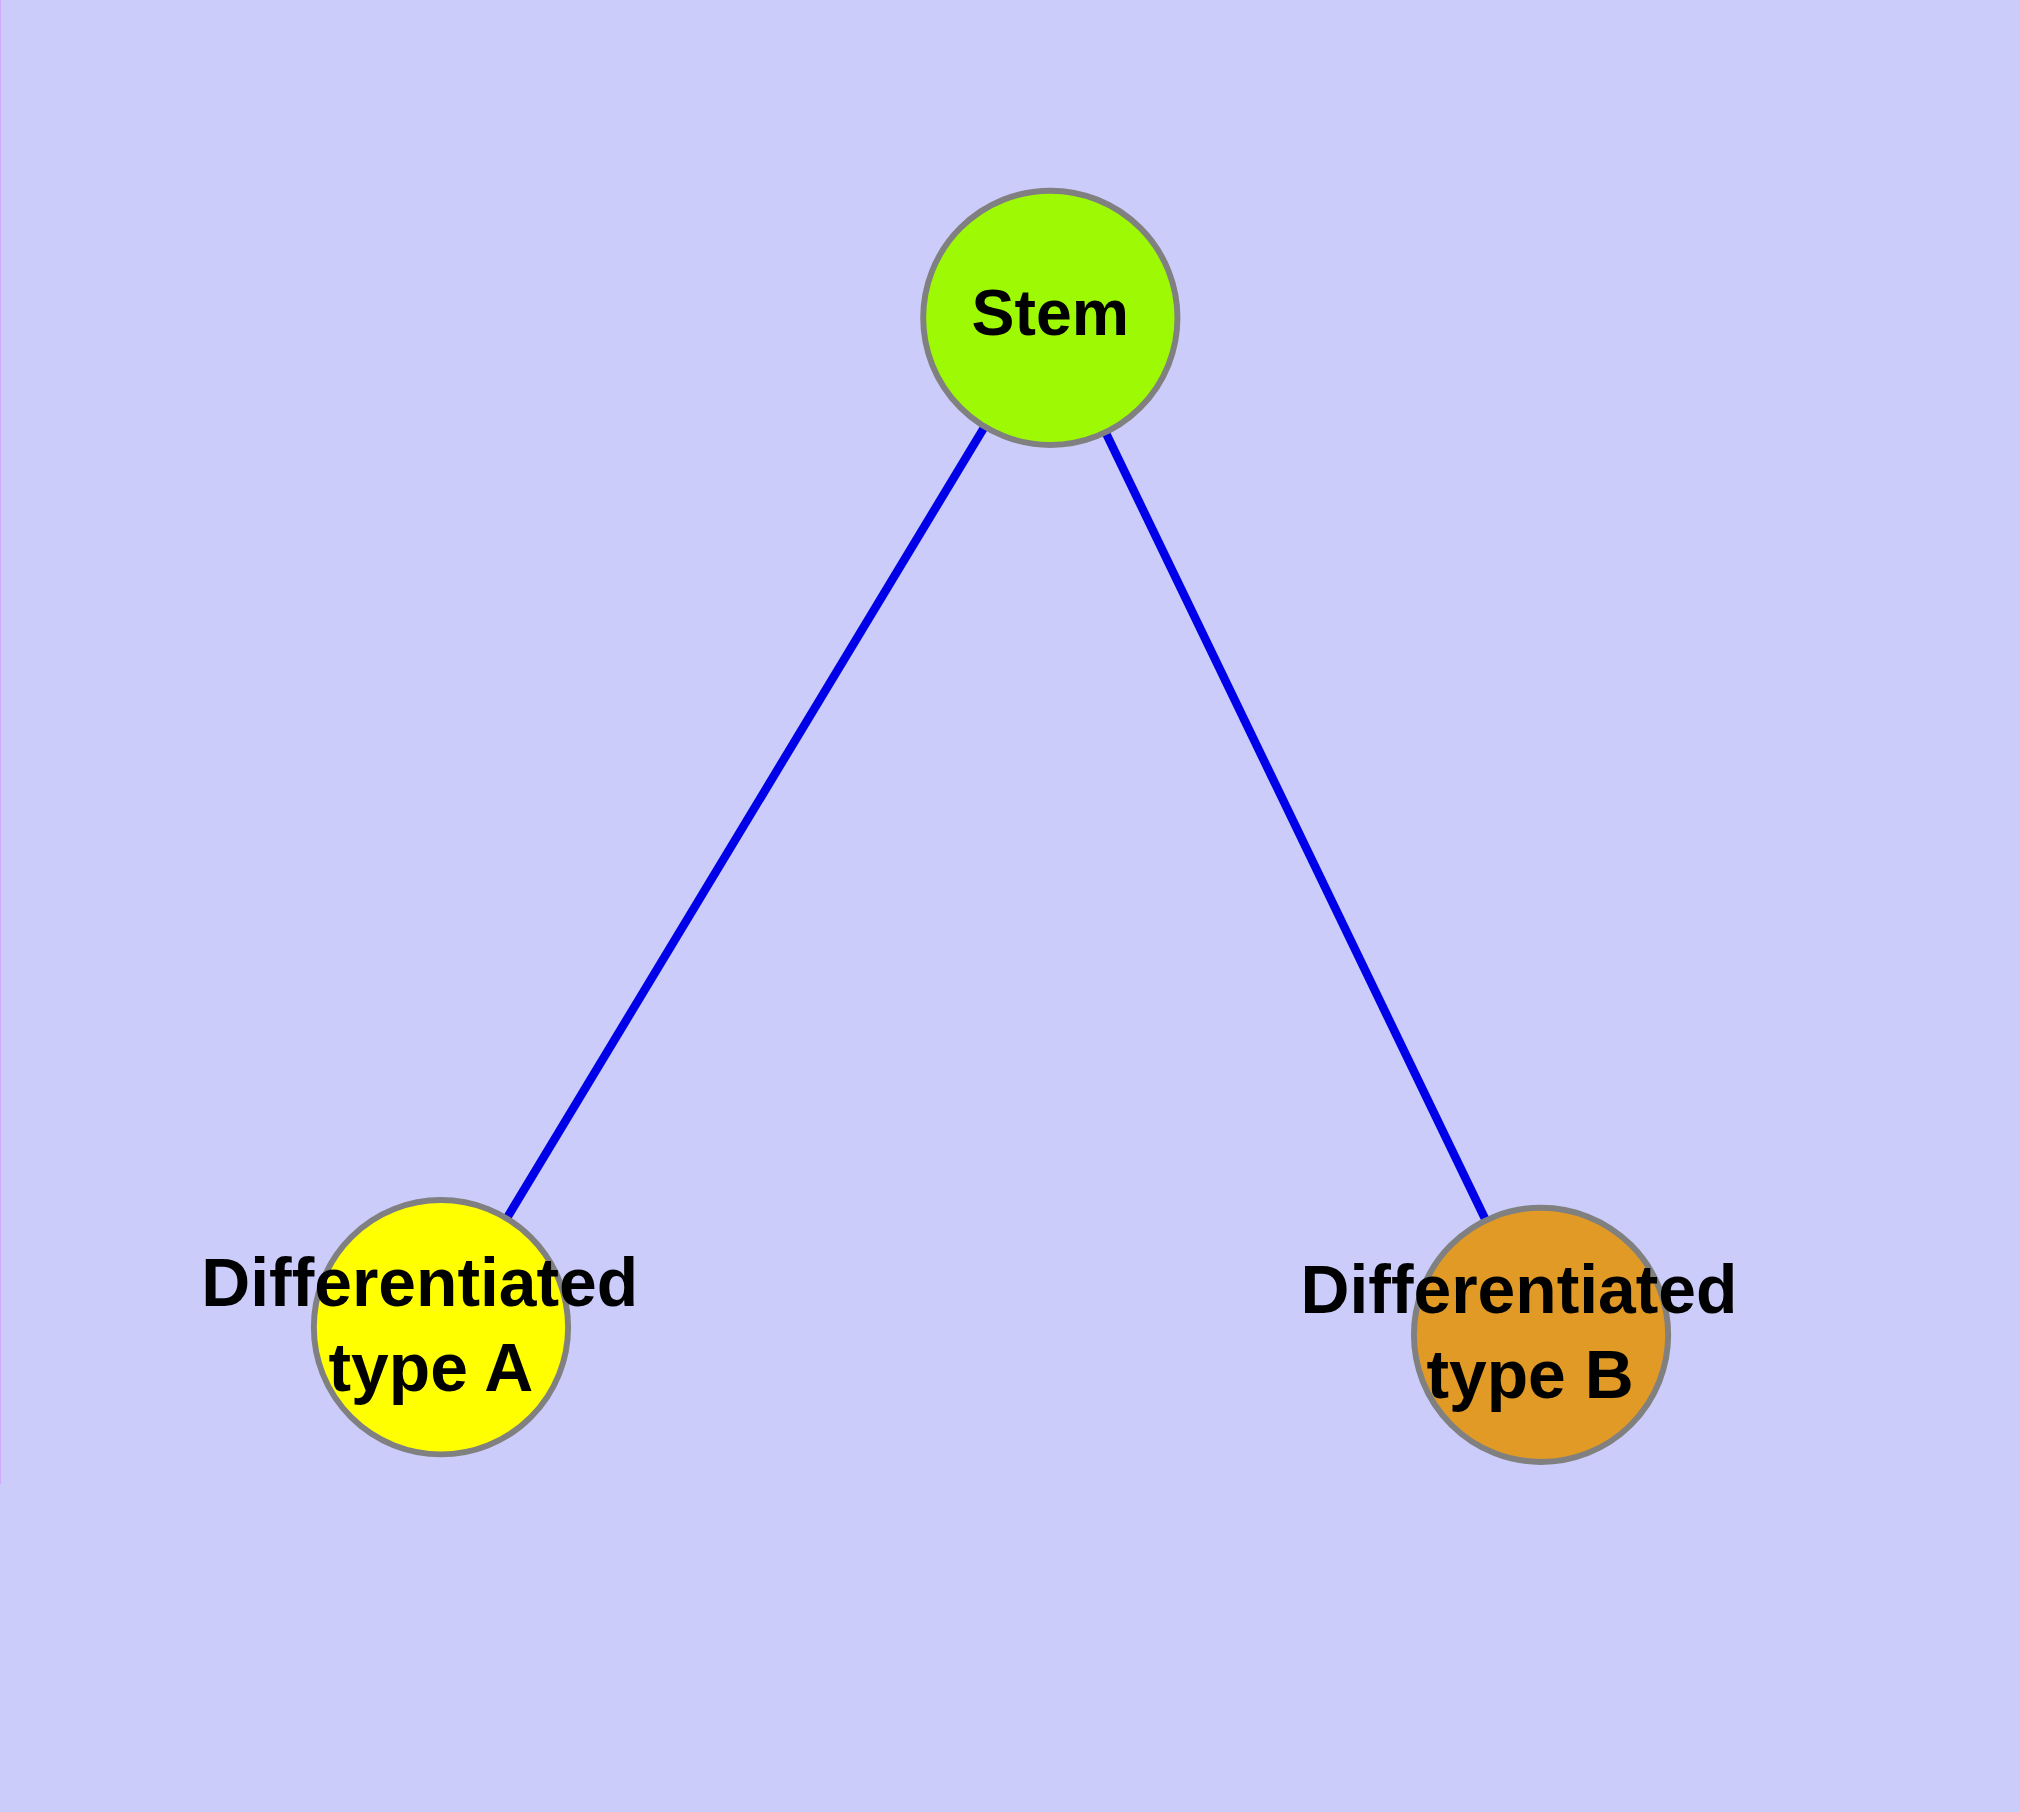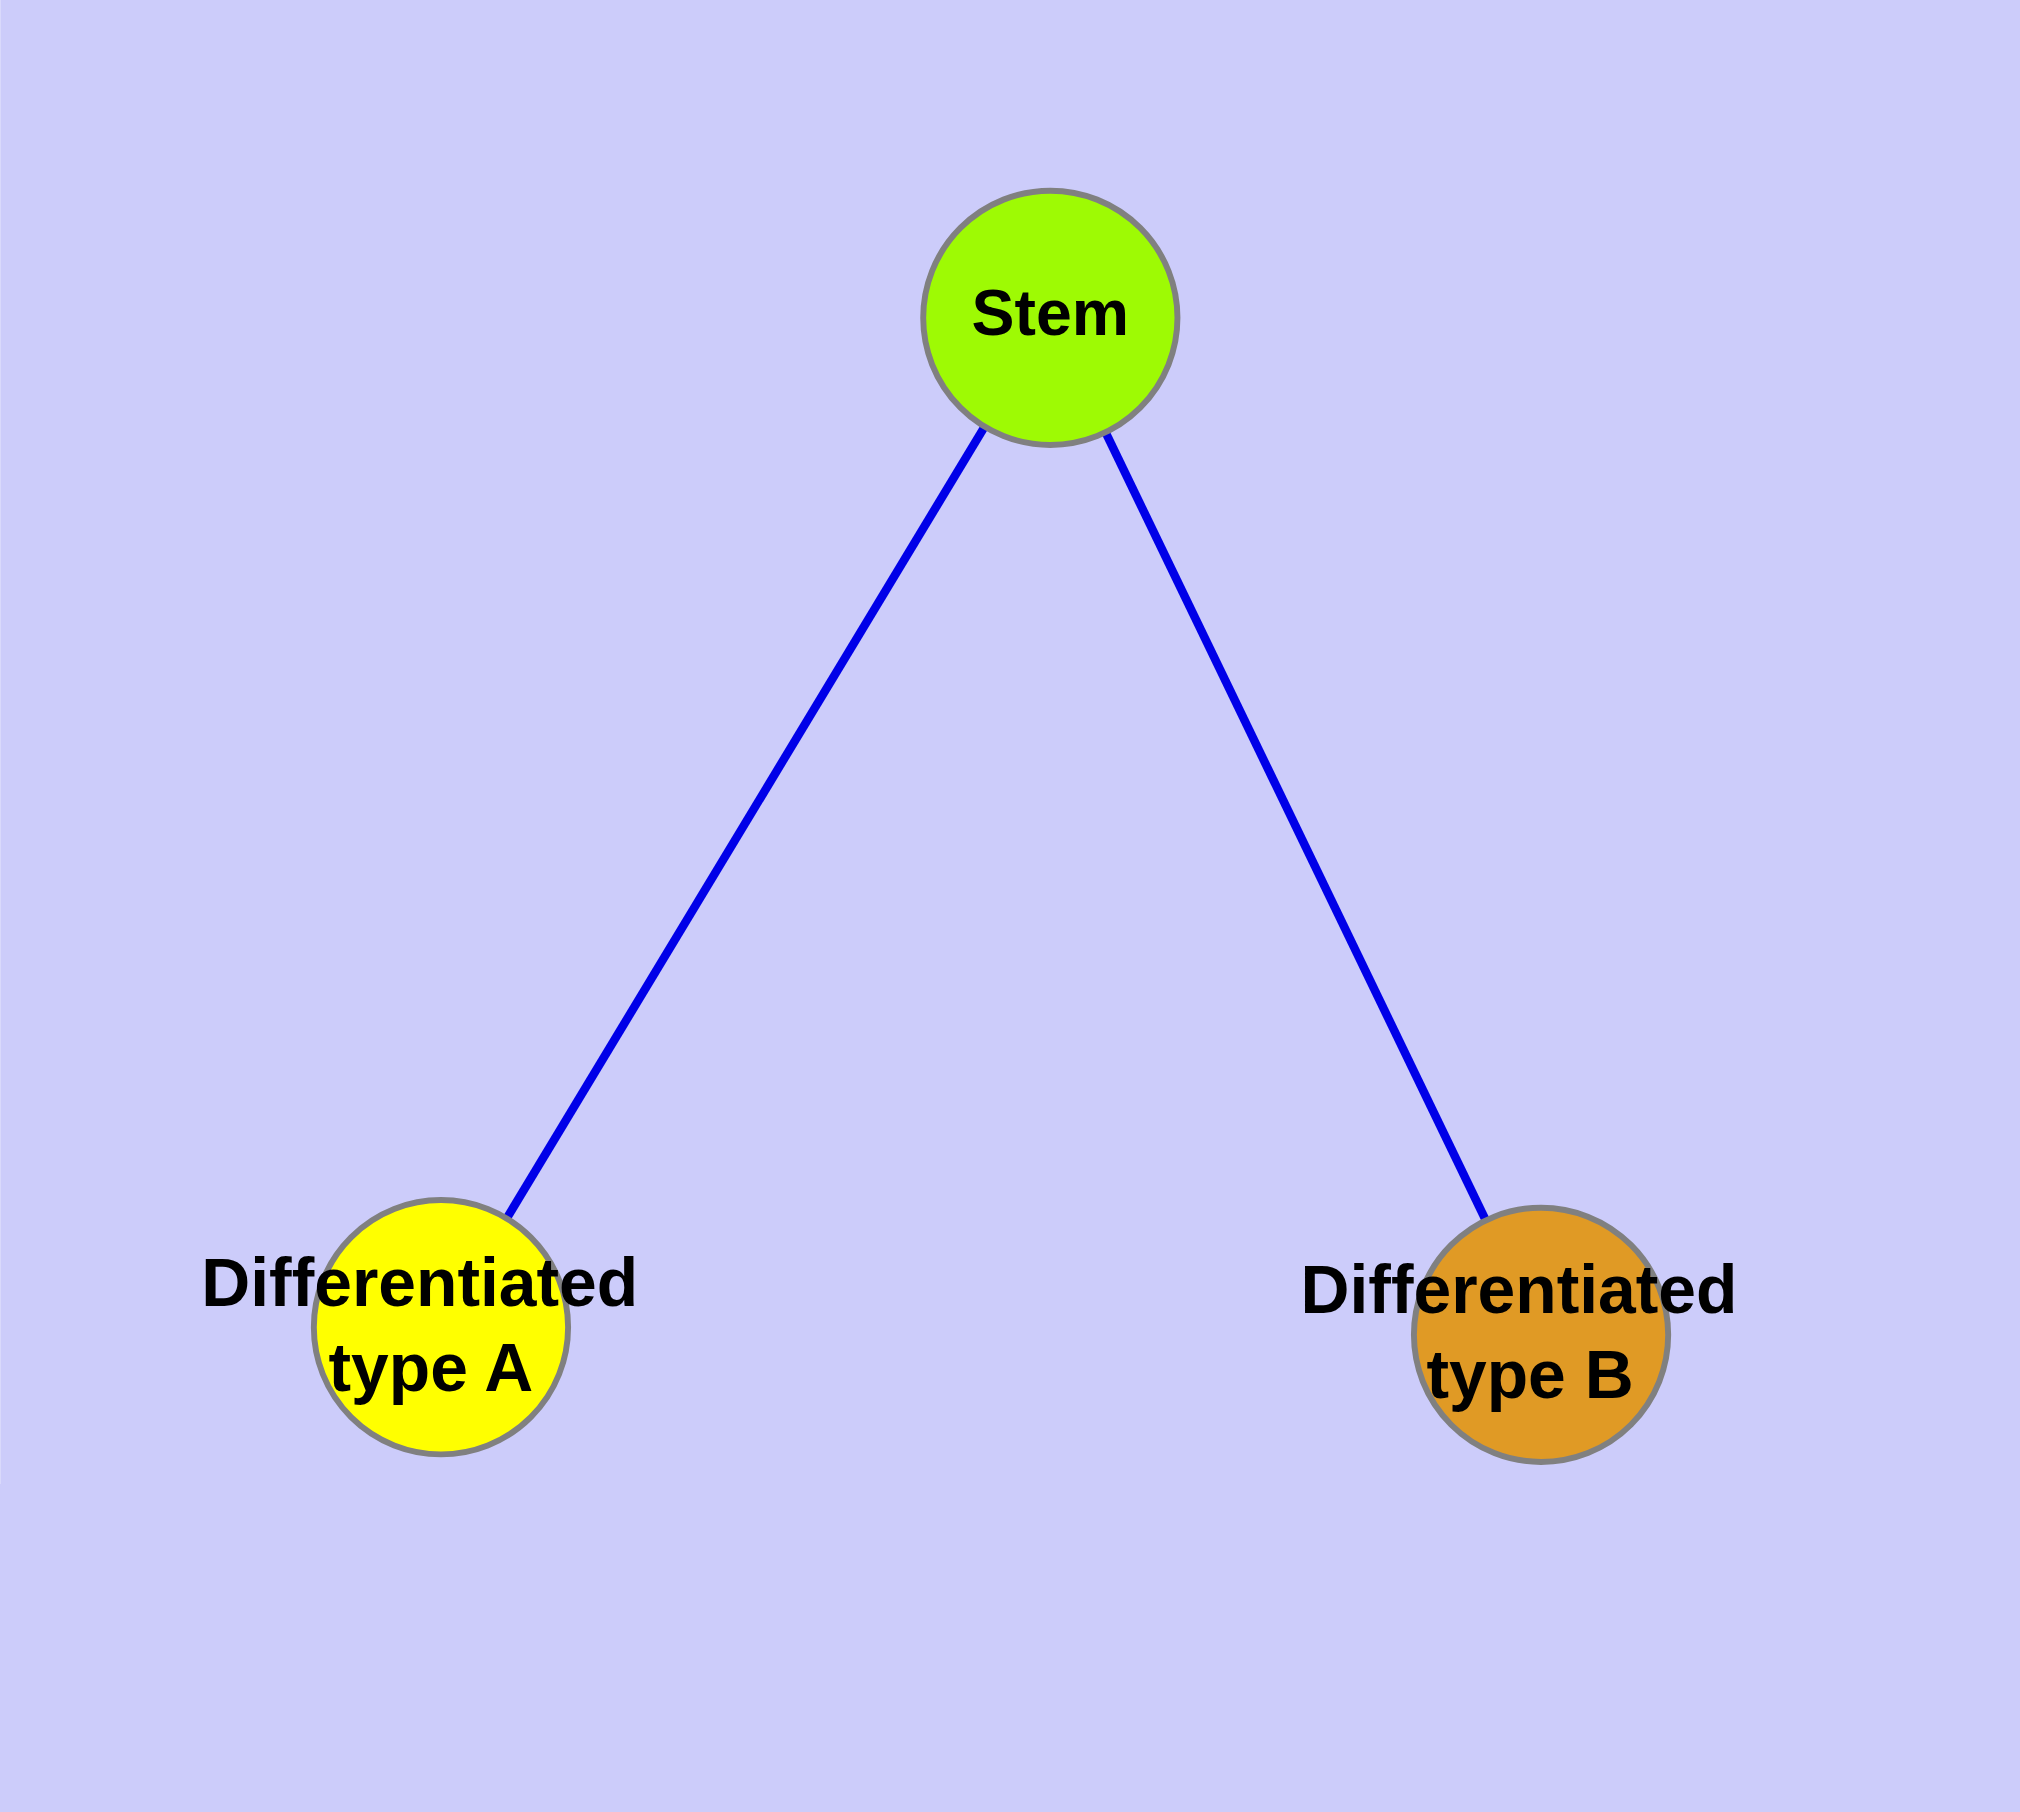--- a/index.html
+++ b/index.html
@@ -4,21 +4,21 @@
 <style>
   html, body {
     margin: 0;
     padding: 0;
     background: #ccccfa;
   }
   #stage {
     position: relative;
     width: 2021px;
     height: 1484px;
-    background: #ffffff;
+    background: #d946ef;
     overflow: hidden;
     font-family: "Liberation Sans", sans-serif;
   }
   #graph-svg {
     position: absolute;
     left: 0;
     top: 0;
     width: 2021px;
     height: 1812px;
     display: block;

